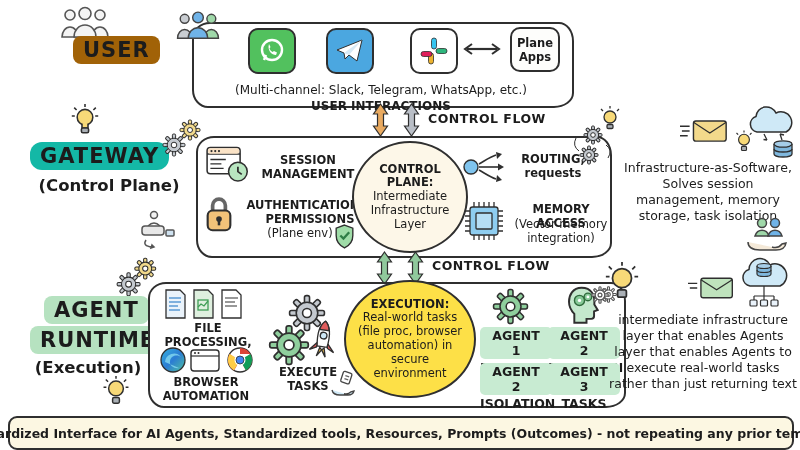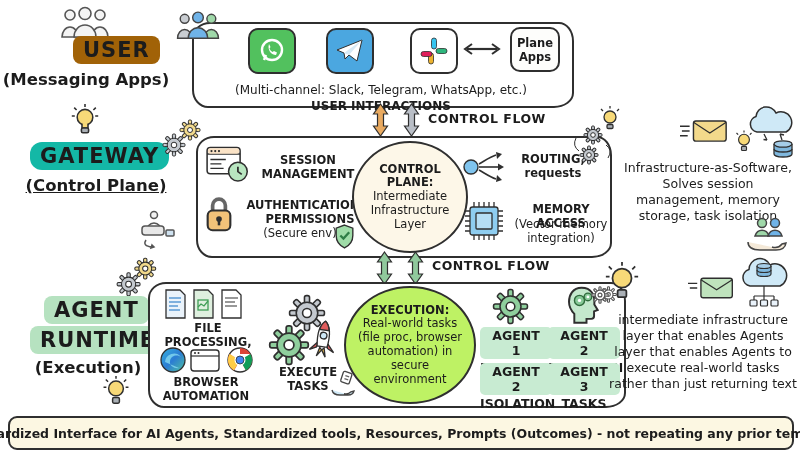--- a/index.html
+++ b/index.html
@@ -38,21 +38,20 @@
         <circle cx="12" cy="9" r="5"></circle>
           <path d="M4 31 a8 10 0 0 1 16 0 Z"></path>
         <circle cx="42" cy="9" r="5"></circle>
           <path d="M34 31 a8 10 0 0 1 16 0 Z"></path>
         <circle cx="27" cy="7.5" r="6"></circle>
           <path d="M16 31 a11 12 0 0 1 22 0 Z"></path>
       </g>
     </svg>
   </div>
   <div class="abs pill h-title" style="left:36px;top:36px;background:#a16207;margin-left:37px;">USER</div>
-  <div class="abs ctr h-sub" style="left:0px;top:70px;width:172px;">(Messaging Apps)</div>
 
   <div class="abs box" style="left:192px;top:22px;width:378px;height:82px;"></div>
 
   <div class="abs" style="left:174px;top:10px;">
     <svg width="48" height="30" viewBox="0 0 54 32">
       <g stroke="#444" stroke-width="1.6">
         <circle cx="12" cy="9" r="5" fill="#c9cdd2"></circle>
           <path d="M4 31 a8 10 0 0 1 16 0 Z" fill="#c9cdd2"></path>
         <circle cx="42" cy="9" r="5" fill="#9fd8a9"></circle>
           <path d="M34 31 a8 10 0 0 1 16 0 Z" fill="#9fd8a9"></path>
@@ -120,21 +119,21 @@
     <svg width="30" height="36" viewBox="0 0 24 30">
       <g stroke="#2f2f2f" stroke-width="1.3">
         <path d="M12 0 V2.5 M3 3 L5 5 M21 3 L19 5 M1 10 H3.5 M20.5 10 H23" fill="none"></path>
         <circle cx="12" cy="11" r="6.5" fill="#f7d978"></circle>
         <path d="M9.5 16.5 L9.5 20 L14.5 20 L14.5 16.5" fill="#f7d978"></path>
         <rect x="9" y="20" width="6" height="4" rx="1.2" fill="#aab0b6"></rect>
       </g>
     </svg>
   </div>
   <div class="abs pill h-title" style="left:30px;top:142px;background:#14b8a6;border-radius:12px;">GATEWAY</div>
-  <div class="abs ctr h-sub" style="left:7px;top:176px;width:178px;text-decoration:underline;">(Control Plane)</div>
+  <div class="abs ctr h-sub" style="left:20px;top:176px;width:178px;">(Control Plane)</div>
 
   <div class="abs" style="left:138px;top:208px;">
     <svg width="40" height="42" viewBox="0 0 40 42">
       <g stroke="#555" stroke-width="1.5" fill="#f1f1f1">
         <circle cx="16" cy="7" r="3.5"></circle>
         <path d="M10 18 q6 -6 12 0" fill="none"></path>
         <rect x="4" y="18" width="22" height="9" rx="3" fill="#e8e8e8"></rect>
         <rect x="28" y="22" width="8" height="6" rx="1" fill="#cfe2f0"></rect>
         <path d="M8 32 q-4 6 6 7" fill="none"></path>
         <path d="M14 37 l2 2 l-3 1 Z" fill="#555"></path>
@@ -184,21 +183,21 @@
 
   <div class="abs" style="left:202px;top:194px;">
     <svg width="34" height="40" viewBox="0 0 24 28">
       <path d="M7.5 12 V8 a4.5 4.5 0 0 1 9 0 V12" fill="none" stroke="#666" stroke-width="2.6"></path>
       <rect x="4" y="11.5" width="16" height="14" rx="3.5" fill="#f2c279" stroke="#2f2f2f" stroke-width="1.5"></rect>
       <circle cx="12" cy="17.5" r="2" fill="#2f2f2f"></circle>
         <rect x="11.1" y="18" width="1.8" height="4" fill="#2f2f2f"></rect>
     </svg>
   </div>
   <div class="abs ctr lbl" style="left:240px;top:199px;width:140px;">AUTHENTICATION &amp; PERMISSIONS</div>
-  <div class="abs ctr lbl-n" style="left:240px;top:227px;width:120px;">(Secure env)</div>
+  <div class="abs ctr lbl-n" style="left:240px;top:227px;width:120px;">(Plane env)</div>
   <div class="abs" style="left:334px;top:224px;">
     <svg width="21" height="25" viewBox="0 0 20 24">
       <path d="M10 1 L18 4 V11 C18 17 14 21 10 23 C6 21 2 17 2 11 V4 Z" fill="#9fdca8" stroke="#2f2f2f" stroke-width="1.3"></path>
       <path d="M6 11 L9 14 L14.5 8" fill="none" stroke="#2e7d46" stroke-width="2.2"></path>
     </svg>
   </div>
 
   <div class="abs circle" style="left:352px;top:141px;width:112px;height:108px;">
     <div class="ctr lbl" style="width:92px;">CONTROL PLANE:</div>
     <div class="ctr lbl-n" style="width:96px;">Intermediate Infrastructure Layer</div>
@@ -445,21 +444,21 @@
   <div class="abs" style="left:330px;top:370px;">
     <svg width="26" height="28" viewBox="0 0 26 28">
       <g stroke="#444" stroke-width="1.3">
         <rect x="12" y="2" width="9" height="11" rx="1.5" fill="#fff" transform="rotate(18 16 7)"></rect>
         <path d="M15 6 h4 M15 9 h4" stroke="#666" transform="rotate(18 16 7)"></path>
         <path d="M2 20 q1 5 8 5 h8 q5 0 6 -4 l-3 .8 q-3 3 -7 1.8" fill="#cfe9f7"></path>
       </g>
     </svg>
   </div>
 
-  <div class="abs circle" style="left:344px;top:286px;width:128px;height:114px;background:#bef264;">
+  <div class="abs circle" style="left:344px;top:280px;width:128px;height:114px;background:#fde047;">
     <div class="ctr lbl" style="width:104px;">EXECUTION:</div>
     <div class="ctr lbl-n" style="width:112px;">Real-world tasks (file proc, browser automation) in secure environment</div>
   </div>
 
   <div class="abs" style="left:492px;top:288px;">
     <svg width="37" height="37" viewBox="0 0 24 24">
       <g stroke="#2f2f2f" stroke-width="1">
         <g fill="#8fcf9d">
           <rect x="10.4" y="1" width="3.2" height="22" rx="1.2"></rect>
           <rect x="10.4" y="1" width="3.2" height="22" rx="1.2" transform="rotate(45 12 12)"></rect>

